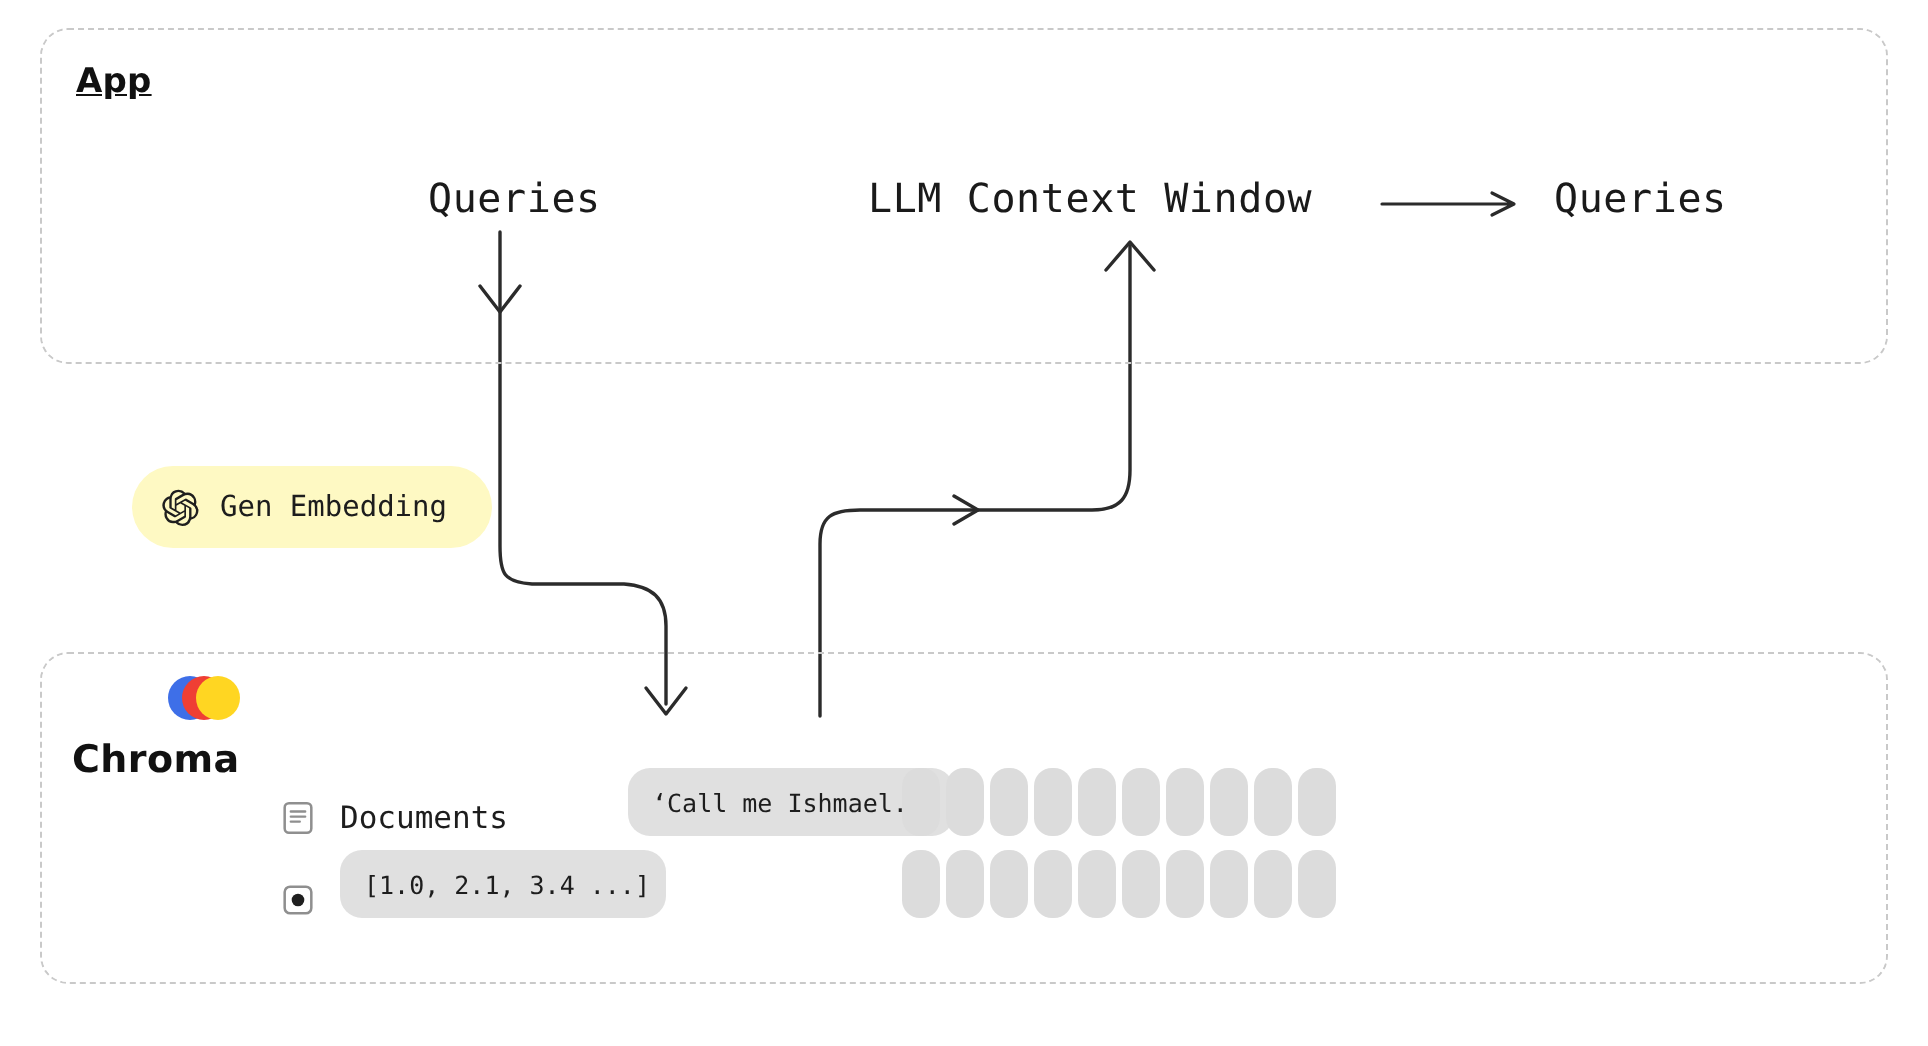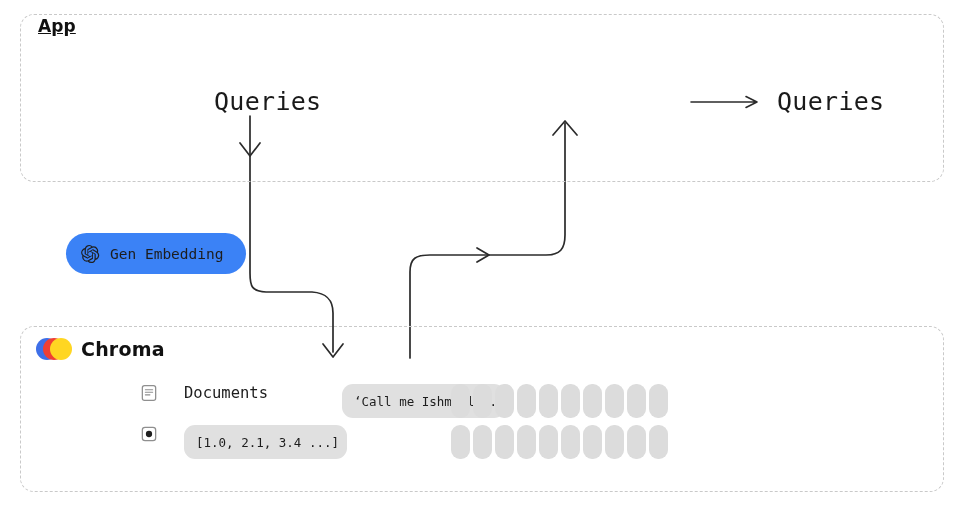--- a/index.html
+++ b/index.html
@@ -47,32 +47,33 @@
   .panel-title {
     position: absolute;
     font-family: "DejaVu Sans", "Liberation Sans", sans-serif;
     font-weight: 700;
     font-size: 17px;
     color: #111111;
     letter-spacing: 0.1px;
   }
   #app-title {
     left: 38px;
-    top: 16px;
+    top: 31px;
     text-decoration: underline;
   }
 
   
   #chroma-brand {
     position: absolute;
     left: 36px;
     top: 338px;
     display: flex;
     align-items: flex-end;
     gap: 9px;
+    flex-direction: column;
   }
   #chroma-logo {
     position: relative;
     width: 36px;
     height: 22px;
     flex: 0 0 auto;
   }
   #chroma-logo .blob {
     position: absolute;
     top: 0;
@@ -89,58 +90,57 @@
     font-weight: 700;
     font-size: 19px;
     color: #111111;
     letter-spacing: 0.2px;
   }
 
   
   .mono-label {
     position: absolute;
     font-family: "DejaVu Sans Mono", "Liberation Mono", monospace;
-    font-size: 25px;
+    font-size: 20px;
     color: #1a1a1a;
     white-space: nowrap;
     letter-spacing: 0.3px;
   }
   #queries-label       { left: 214px; top: 87px; }
   #llm-context-label   { left: 434px; top: 87px; }
   #answer-label        { left: 777px; top: 87px; }
 
   
   #gen-embedding-chip {
     position: absolute;
     left: 66px;
     top: 233px;
     height: 41px;
     padding: 0 22px 0 14px;
     display: flex;
     align-items: center;
     gap: 10px;
-    background: #3b82f6;
+    background: #fef9c3;
     border-radius: 21px;
     box-sizing: border-box;
   }
   #openai-icon { width: 20px; height: 20px; flex: 0 0 auto; display:block; }
   #gen-embedding-text {
     font-family: "DejaVu Sans Mono", "Liberation Mono", monospace;
     font-size: 14.5px;
     color: #1d1d1d;
     white-space: nowrap;
   }
 
   
   .data-row {
     position: absolute;
     display: flex;
-    align-items: flex-start;
+    align-items: flex-end;
     height: 34px;
-    gap: 14px;
   }
   #row-documents  { left: 140px; top: 384px; }
   #row-embeddings { left: 140px; top: 425px; }
 
   .row-icon {
     width: 18px;
     height: 18px;
     flex: 0 0 auto;
     display: block;
     margin-right: 12px;
@@ -224,20 +224,21 @@
       <path d="M 477 248 L 489 255 L 477 262" stroke="#2b2b2b" stroke-width="1.7" fill="none" stroke-linecap="round" stroke-linejoin="round"></path>
 
       <path d="M 553 135 L 565 121 L 577 135" stroke="#2b2b2b" stroke-width="1.7" fill="none" stroke-linecap="round" stroke-linejoin="round"></path>
     </g>
   </svg>
 
   <div class="panel" id="app-panel"></div>
   <div class="panel-title" id="app-title">App</div>
 
   <div class="mono-label" id="queries-label">Queries</div>
+  <div class="mono-label" id="llm-context-label">LLM Context Window</div>
 
   <svg style="position:absolute;left:690px;top:95px;" width="75" height="14" viewBox="0 0 75 14" fill="none" xmlns="http://www.w3.org/2000/svg">
     <path d="M 1 7 L 66 7 M 56 1.5 L 67 7 L 56 12.5" stroke="#2b2b2b" stroke-width="1.6" fill="none" stroke-linecap="round" stroke-linejoin="round"></path>
   </svg>
 
   <div class="mono-label" id="answer-label">Queries</div>
 
   <div id="gen-embedding-chip">
     <svg id="openai-icon" viewBox="0 0 24 24" fill="none" xmlns="http://www.w3.org/2000/svg">
       <path d="M21.55 10.0a5.42 5.42 0 0 0-.47-4.45 5.49 5.49 0 0 0-5.9-2.63A5.44 5.44 0 0 0 11.1 1.1a5.49 5.49 0 0 0-5.23 3.8 5.43 5.43 0 0 0-3.63 2.63 5.49 5.49 0 0 0 .67 6.44 5.42 5.42 0 0 0 .47 4.45 5.49 5.49 0 0 0 5.9 2.63 5.43 5.43 0 0 0 4.08 1.82 5.49 5.49 0 0 0 5.24-3.81 5.43 5.43 0 0 0 3.63-2.63 5.49 5.49 0 0 0-.68-6.43zm-8.17 11.4a4.07 4.07 0 0 1-2.61-.95l.13-.07 4.34-2.5a.71.71 0 0 0 .36-.62v-6.12l1.83 1.06a.07.07 0 0 1 .04.05v5.07a4.09 4.09 0 0 1-4.09 4.08zM4.6 17.66a4.07 4.07 0 0 1-.49-2.74l.13.08 4.34 2.5a.7.7 0 0 0 .71 0l5.3-3.06v2.12a.07.07 0 0 1-.03.06l-4.39 2.53a4.09 4.09 0 0 1-5.57-1.49zM3.46 8.25a4.07 4.07 0 0 1 2.13-1.79v5.16a.7.7 0 0 0 .35.61l5.28 3.05-1.84 1.06a.07.07 0 0 1-.06 0L4.94 13.8a4.09 4.09 0 0 1-1.5-5.56zm15.07 3.5-5.3-3.08 1.83-1.06a.07.07 0 0 1 .07 0l4.39 2.53a4.08 4.08 0 0 1-.63 7.37v-5.16a.71.71 0 0 0-.36-.6zm1.82-2.74-.13-.08-4.33-2.52a.7.7 0 0 0-.72 0L9.88 9.47V7.35a.07.07 0 0 1 .03-.06l4.38-2.53a4.08 4.08 0 0 1 6.06 4.25zM8.88 12.77 7.05 11.7a.07.07 0 0 1-.04-.05V6.58a4.08 4.08 0 0 1 6.7-3.13l-.13.07-4.34 2.5a.71.71 0 0 0-.36.62zm1-2.14 2.36-1.36 2.36 1.36v2.72l-2.35 1.36-2.36-1.36z" fill="#1f1f1f"></path>

